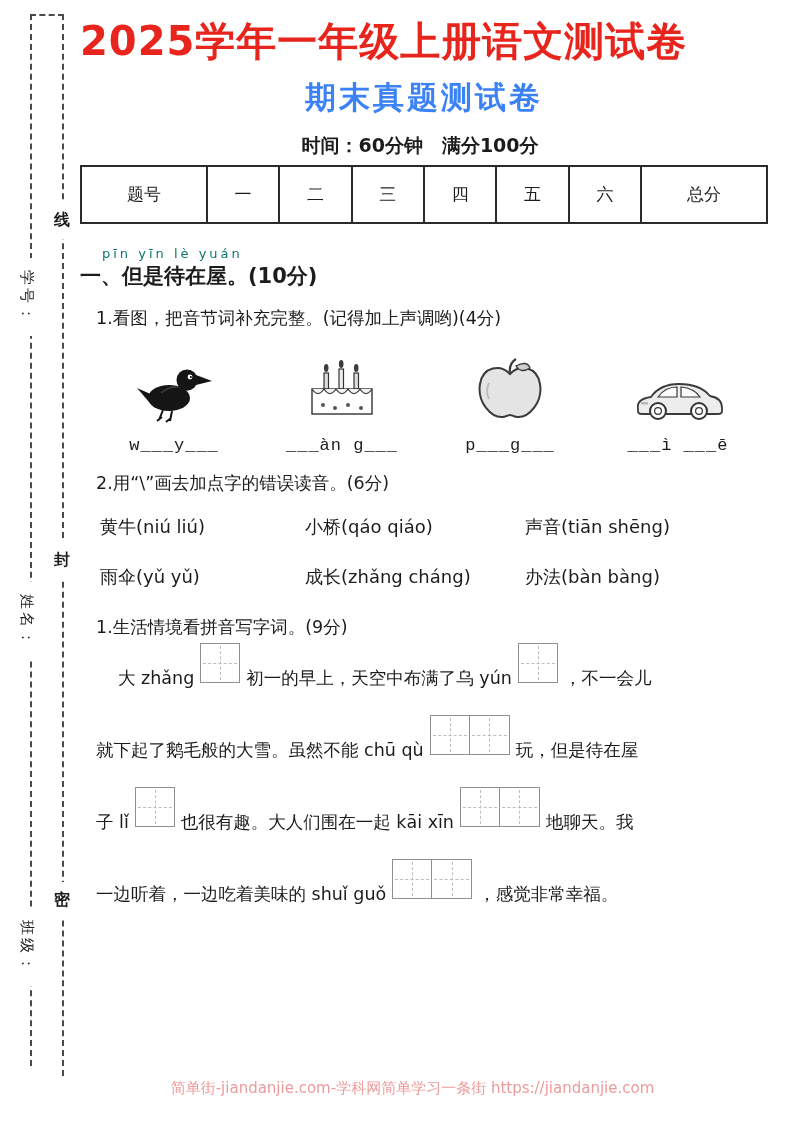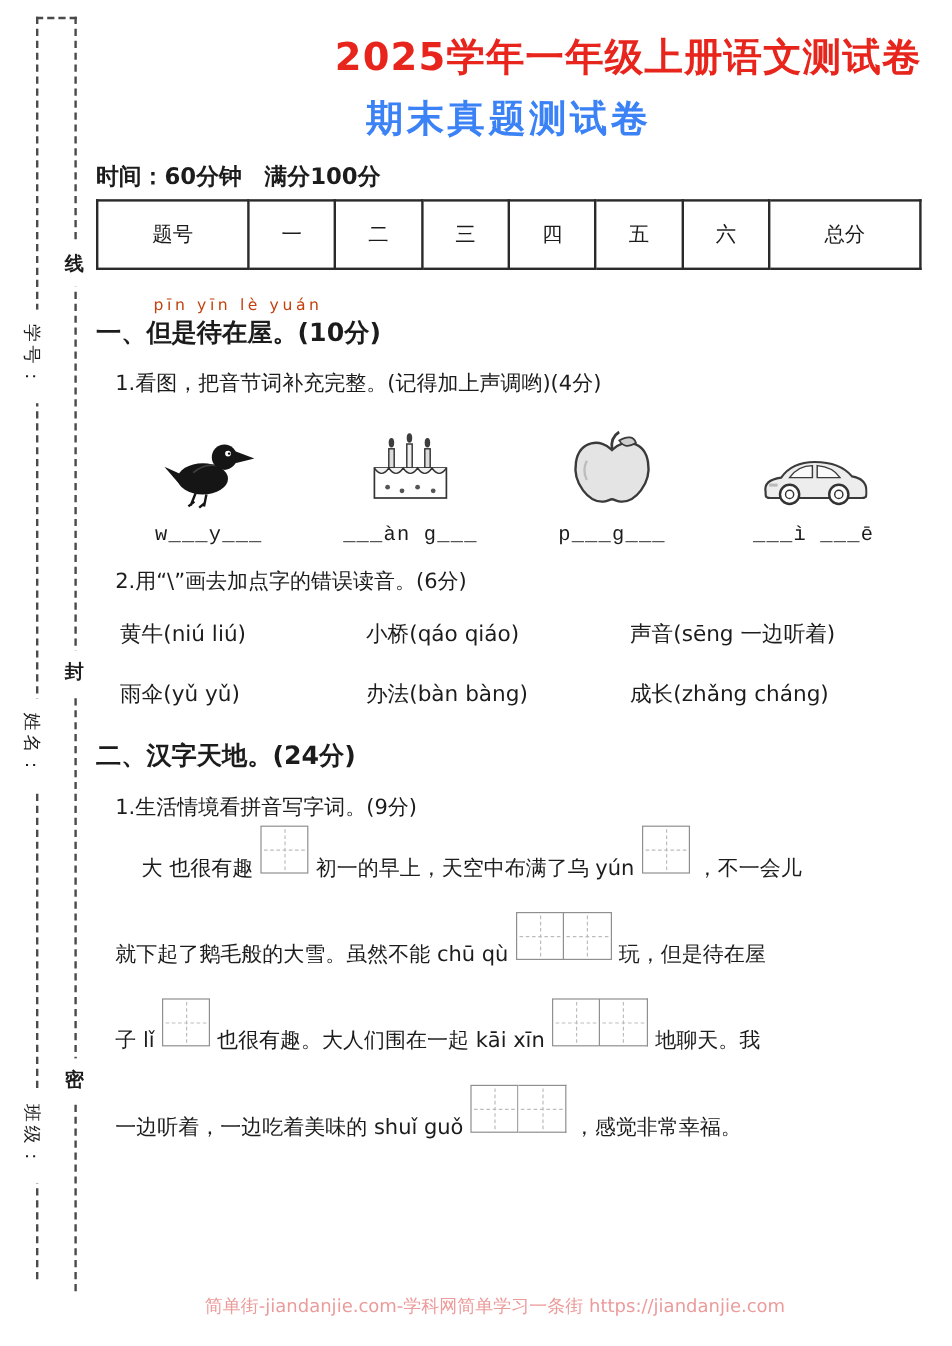--- a/index.html
+++ b/index.html
@@ -27,40 +27,40 @@
     background:#fff; padding:8px 2px; font-size:16px; font-weight:700; z-index:2;
   }
   .seal-char.c1 { top:202px; }
   .seal-char.c2 { top:542px; }
   .seal-char.c3 { top:882px; }
 
   
   .main { position:absolute; left:80px; top:0; width:688px; }
 
   .title {
-    margin-top:26px; text-align:right;
-    font-size:32px; font-weight:900; color:#e8251c; letter-spacing:1px;
+    margin-top:14px; text-align:left;
+    font-size:40px; font-weight:900; color:#e8251c; letter-spacing:1px;
   }
   .subtitle {
     margin-top:8px; text-align:center;
     font-size:31px; font-weight:700; color:#3b82f6; letter-spacing:3px;
   }
   .exam-info {
-    margin-top:14px; text-align:left; padding-right:8px;
+    margin-top:14px; text-align:center; padding-right:8px;
     font-size:19px; font-weight:700;
   }
 
   table.score-table { width:100%; border-collapse:collapse; margin-top:6px; }
   table.score-table td {
     border:2px solid #2a2a2a; height:34px; text-align:center;
     font-size:17px; padding:16px 2px;
   }
 
   .section-head { margin-top:22px; }
-  .sec-pinyin { margin-left:48px; font-size:13px; letter-spacing:3px; color:#c2410c; }
+  .sec-pinyin { margin-left:22px; font-size:13px; letter-spacing:3px; color:#0f766e; }
   .sec-title { font-size:21px; font-weight:800; margin-top:1px; }
 
   .q-text { font-size:17.5px; margin:16px 0 0 16px; }
 
   .fig-row { display:flex; justify-content:space-between; margin:12px 14px 0 18px; }
   .fig { width:152px; display:flex; flex-direction:column; align-items:center; }
   .fig-img { height:82px; display:flex; align-items:flex-end; justify-content:center; }
   .fig-blank { margin-top:12px; font-size:17px; letter-spacing:1px;font-family:Liberation Mono, monospace; }
 
   .q2-grid {
@@ -189,35 +189,34 @@
         </div>
         <div class="fig-blank">___ì ___ē</div>
       </div>
     </div>
 
     <div class="q-text" style="">2.用“\”画去加点字的错误读音。(6分)</div>
 
     <div class="q2-grid">
       <span>黄牛(niú liú)</span>
       <span>小桥(qáo qiáo)</span>
-      <span>声音(sēng 一边听着)</span>
+      <span>声音(tiān shēng)</span>
       <span>雨伞(yǔ yǔ)</span>
+      <span>成长(zhǎng cháng)</span>
       <span>办法(bàn bàng)</span>
-      <span>成长(zhǎng cháng)</span>
     </div>
 
     <div class="section-head" style="margin-top:26px;">
-      <div class="sec-title">二、汉字天地。(24分)</div>
     </div>
 
     <div class="q-text">1.生活情境看拼音写字词。(9分)</div>
 
     <div class="para">
       <div class="para-line indent">
-        <span>大 也很有趣</span><span class="tzg-group"><span class="tzg"></span></span><span>初一的早上，天空中布满了乌 yún</span><span class="tzg-group"><span class="tzg"></span></span><span>，不一会儿</span>
+        <span>大 zhǎng</span><span class="tzg-group"><span class="tzg"></span></span><span>初一的早上，天空中布满了乌 yún</span><span class="tzg-group"><span class="tzg"></span></span><span>，不一会儿</span>
       </div>
       <div class="para-line">
         <span>就下起了鹅毛般的大雪。虽然不能 chū qù</span><span class="tzg-group"><span class="tzg"></span><span class="tzg"></span></span><span>玩，但是待在屋</span>
       </div>
       <div class="para-line">
         <span>子 lǐ</span><span class="tzg-group"><span class="tzg"></span></span><span>也很有趣。大人们围在一起 kāi xīn</span><span class="tzg-group"><span class="tzg"></span><span class="tzg"></span></span><span>地聊天。我</span>
       </div>
       <div class="para-line">
         <span>一边听着，一边吃着美味的 shuǐ guǒ</span><span class="tzg-group"><span class="tzg"></span><span class="tzg"></span></span><span>，感觉非常幸福。</span>
       </div>

